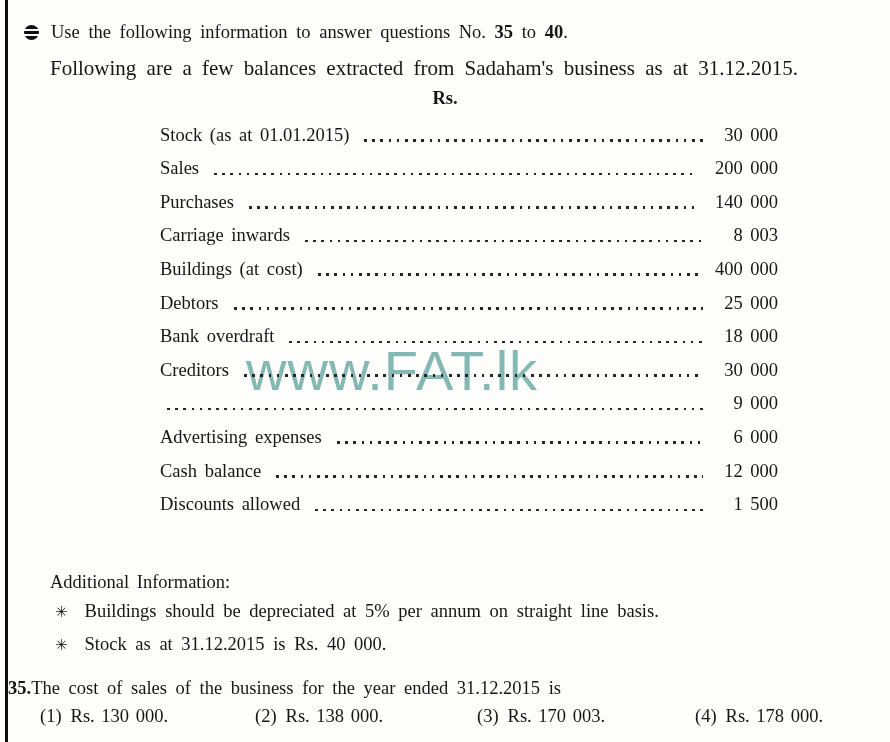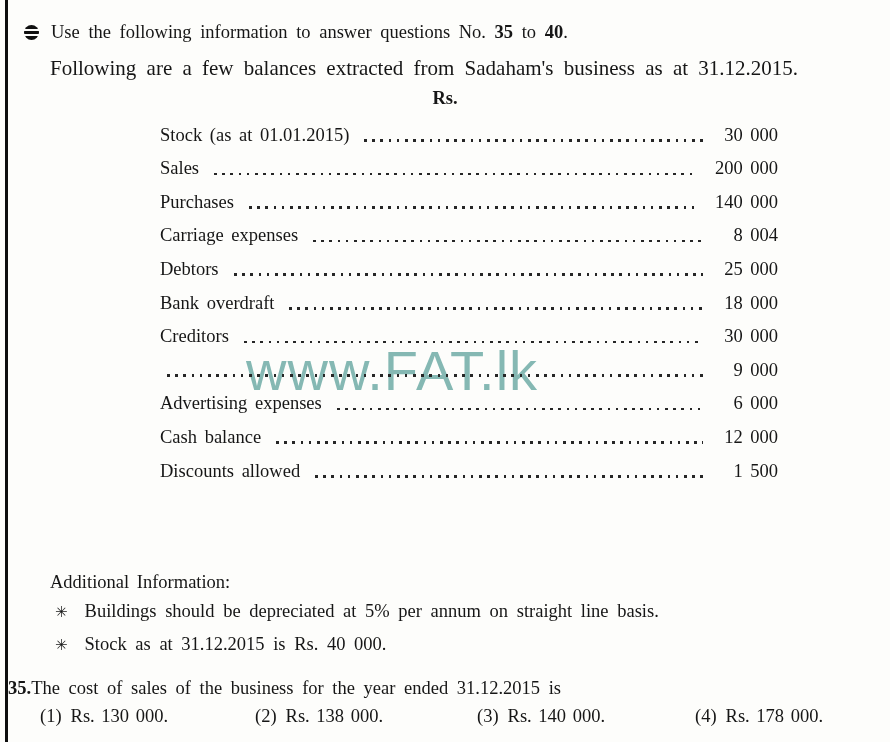--- a/index.html
+++ b/index.html
@@ -172,23 +172,28 @@
       <span class="balance-label">Sales</span>
       <span class="dotted-leader"></span>
       <span class="balance-amount">200 000</span>
     </div>
     <div class="balance-row">
       <span class="balance-label">Purchases</span>
       <span class="dotted-leader"></span>
       <span class="balance-amount">140 000</span>
     </div>
     <div class="balance-row">
-      <span class="balance-label">Carriage expenses</span>
-      <span class="dotted-leader"></span>
-      <span class="balance-amount">8 004</span>
+      <span class="balance-label">Carriage inwards</span>
+      <span class="dotted-leader"></span>
+      <span class="balance-amount">8 003</span>
+    </div>
+    <div class="balance-row">
+      <span class="balance-label">Buildings (at cost)</span>
+      <span class="dotted-leader"></span>
+      <span class="balance-amount">400 000</span>
     </div>
     <div class="balance-row">
       <span class="balance-label">Debtors</span>
       <span class="dotted-leader"></span>
       <span class="balance-amount">25 000</span>
     </div>
     <div class="balance-row">
       <span class="balance-label">Bank overdraft</span>
       <span class="dotted-leader"></span>
       <span class="balance-amount">18 000</span>
@@ -231,16 +236,16 @@
   </div>
 
   <div class="question-line">
     <span class="question-number">35.</span>
     <span>The cost of sales of the business for the year ended 31.12.2015 is</span>
   </div>
 
   <div class="options-row">
     <span class="option"><span class="opt-marker">(1)</span><span>Rs. 130 000.</span></span>
     <span class="option"><span class="opt-marker">(2)</span><span>Rs. 138 000.</span></span>
-    <span class="option"><span class="opt-marker">(3)</span><span>Rs. 140 000.</span></span>
+    <span class="option"><span class="opt-marker">(3)</span><span>Rs. 170 003.</span></span>
     <span class="option"><span class="opt-marker">(4)</span><span>Rs. 178 000.</span></span>
   </div>
 </div>
 
 </body></html>

